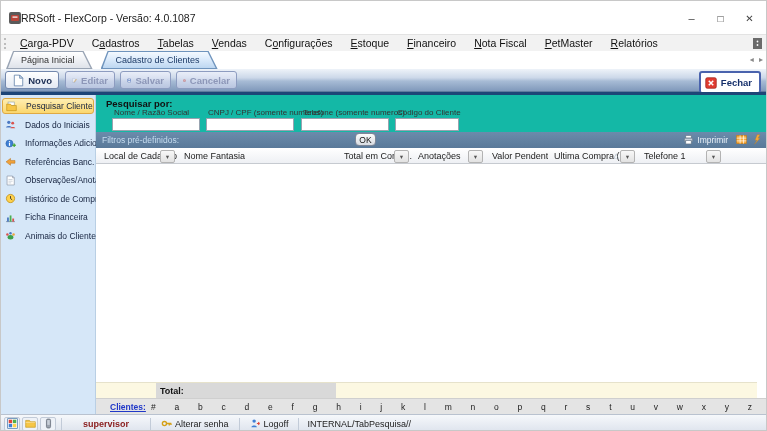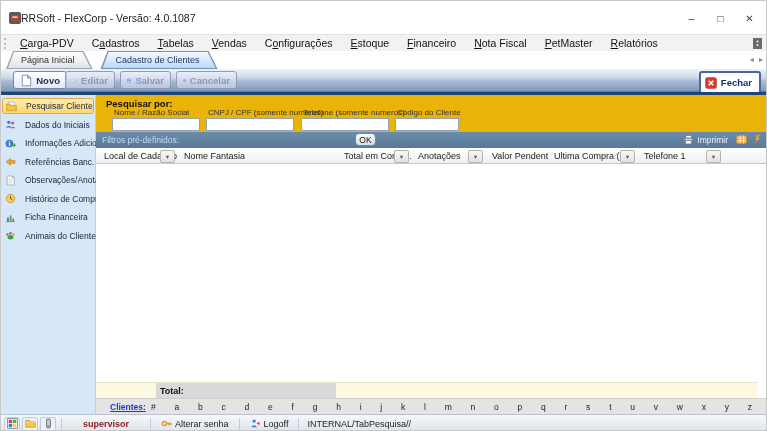--- a/index.html
+++ b/index.html
@@ -43,21 +43,21 @@
   .tsl::after{content:'◂';margin-right:3px;}
   .tsr::after{content:'▸';}
 
   
   .toolbar{position:absolute;left:0;top:68px;width:100%;height:23px;
     background:linear-gradient(180deg,#eef3f9 0%,#ccd8e9 40%,#a7bbd5 55%,#8099bb 100%);
     border-bottom:1px solid #5f7a9d;box-sizing:border-box;}
   .tbtn{position:absolute;top:2px;height:18px;border-radius:3px;border:1px solid #7388ad;
     background:linear-gradient(#ffffff,#e3e9f3);display:flex;align-items:center;gap:4px;
     padding:0 6px;box-sizing:border-box;font-size:9.5px;font-weight:bold;color:#1d2f55;white-space:nowrap;}
-  .tbtn:nth-child(1){left:12px;width:54px;}
+  .tbtn:nth-child(1){left:4px;width:54px;}
   .tbtn:nth-child(2){left:64px;width:50px;}
   .tbtn:nth-child(3){left:119px;width:51px;}
   .tbtn:nth-child(4){left:175px;width:61px;}
   .tbtn.disabled{background:linear-gradient(rgba(235,239,250,.7),rgba(204,212,236,.7));
     border-color:#8d9cc0;color:#8d97b8;}
   .tbtn.disabled .icon{opacity:.55;}
   .tbtn .icon{width:13px;height:13px;}
   .fechar{position:absolute;right:5px;top:2px;height:23px;box-sizing:border-box;background:#fff;
     border:2px solid #4a63ad;border-radius:3px;display:flex;align-items:center;gap:4px;
     padding:0 7px 0 4px;font-size:9.5px;font-weight:bold;color:#16306b;}
@@ -67,21 +67,21 @@
 
   
   .sidebar{position:absolute;left:0;top:94px;width:95px;height:319px;background:#d6e7f8;
     box-sizing:border-box;padding-top:3px;border-right:1px solid #b9cfe4;}
   .side-item{height:16px;margin:0 1px 2.5px 1px;display:flex;align-items:center;gap:9px;
     padding-left:3px;font-size:8.5px;color:#16233f;white-space:nowrap;box-sizing:border-box;}
   .side-item .icon{width:11px;height:11px;flex:0 0 11px;}
   .side-item.selected{background:linear-gradient(#ffeeb2,#fbd76e);border:1px solid #dfa944;border-radius:3px;}
 
   
-  .search-panel{position:absolute;left:95px;top:94px;width:672px;height:37px;background:#eab308;}
+  .search-panel{position:absolute;left:95px;top:94px;width:672px;height:37px;background:#14b8a6;}
   .sp-title{position:absolute;left:10px;top:3px;font-size:9.5px;font-weight:bold;color:#111;}
   #fields{position:absolute;left:0;top:0;right:0;bottom:0;}
   .fld{position:absolute;top:13px;}
   .fld:nth-child(1){left:16px;width:88px;}
   .fld:nth-child(2){left:110px;width:88px;}
   .fld:nth-child(3){left:205px;width:88px;}
   .fld:nth-child(4){left:299px;width:64px;}
   .flabel{font-size:8px;color:#333;white-space:nowrap;margin-left:2px;}
   .finput{display:block;margin-top:1px;width:100%;height:13px;box-sizing:border-box;
     border:1px solid #98a3b0;background:#fff;font-size:9px;padding:0 2px;}

